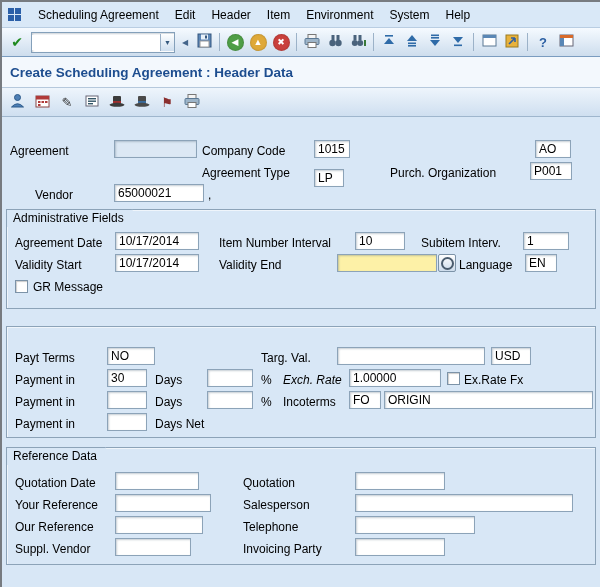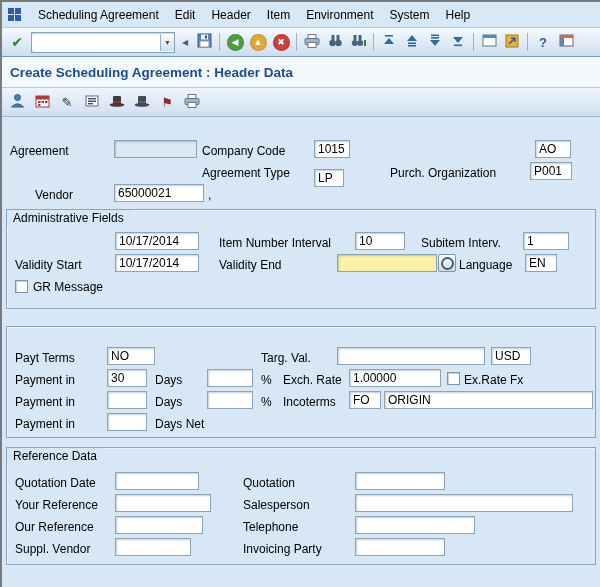--- a/index.html
+++ b/index.html
@@ -242,20 +242,21 @@
     <span class="lbl" style="left:388px;top:47px;">Purch. Organization</span>
     <input class="fld" style="left: 528px; top: 45px; width: 42px;" value="P001">
 
     <span class="lbl" style="left:8px;top:69px;margin-left:25px;">Vendor</span>
     <input class="fld" style="left: 112px; top: 67px; width: 90px;" value="65000021">
     <span class="lbl" style="left:206px;top:69px;">,</span>
 
     <div class="gbox" style="top:92px;height:98px;">
       <span class="gtitle">Administrative Fields</span>
 
+      <span class="lbl" style="left:8px;top:24px;">Agreement Date</span>
       <input class="fld" style="left: 108px; top: 22px; width: 84px;" value="10/17/2014">
       <span class="lbl" style="left:212px;top:24px;">Item Number Interval</span>
       <input class="fld" style="left: 348px; top: 22px; width: 50px;" value="10">
       <span class="lbl" style="left:414px;top:24px;">Subitem Interv.</span>
       <input class="fld" style="left: 516px; top: 22px; width: 46px;" value="1">
 
       <span class="lbl" style="left:8px;top:46px;">Validity Start</span>
       <input class="fld" style="left: 108px; top: 44px; width: 84px;" value="10/17/2014">
       <span class="lbl" style="left:212px;top:46px;">Validity End</span>
       <input class="fld focus" style="left: 330px; top: 44px; width: 100px;" value="">
@@ -275,21 +276,21 @@
       <input class="fld" style="left: 100px; top: 20px; width: 48px;" value="NO">
       <span class="lbl" style="left:254px;top:22px;">Targ. Val.</span>
       <input class="fld" style="left: 330px; top: 20px; width: 148px;" value="">
       <input class="fld" style="left: 484px; top: 20px; width: 40px;" value="USD">
 
       <span class="lbl" style="left:8px;top:44px;">Payment in</span>
       <input class="fld" style="left: 100px; top: 42px; width: 40px;" value="30">
       <span class="lbl" style="left:148px;top:44px;">Days</span>
       <input class="fld" style="left: 200px; top: 42px; width: 46px;" value="">
       <span class="lbl" style="left:254px;top:44px;">%</span>
-      <span class="lbl" style="left:276px;top:44px;">Exch. Rate</span>
+      <span class="lbl" style="left:276px;top:44px;font-style:italic;">Exch. Rate</span>
       <input class="fld" style="left: 342px; top: 42px; width: 92px;" value="1.00000">
       <span class="cbx" style="left:440px;top:45px;"></span>
       <span class="lbl" style="left:457px;top:44px;">Ex.Rate Fx</span>
 
       <span class="lbl" style="left:8px;top:66px;">Payment in</span>
       <input class="fld" style="left: 100px; top: 64px; width: 40px;" value="">
       <span class="lbl" style="left:148px;top:66px;">Days</span>
       <input class="fld" style="left: 200px; top: 64px; width: 46px;" value="">
       <span class="lbl" style="left:254px;top:66px;">%</span>
       <span class="lbl" style="left:276px;top:66px;">Incoterms</span>

